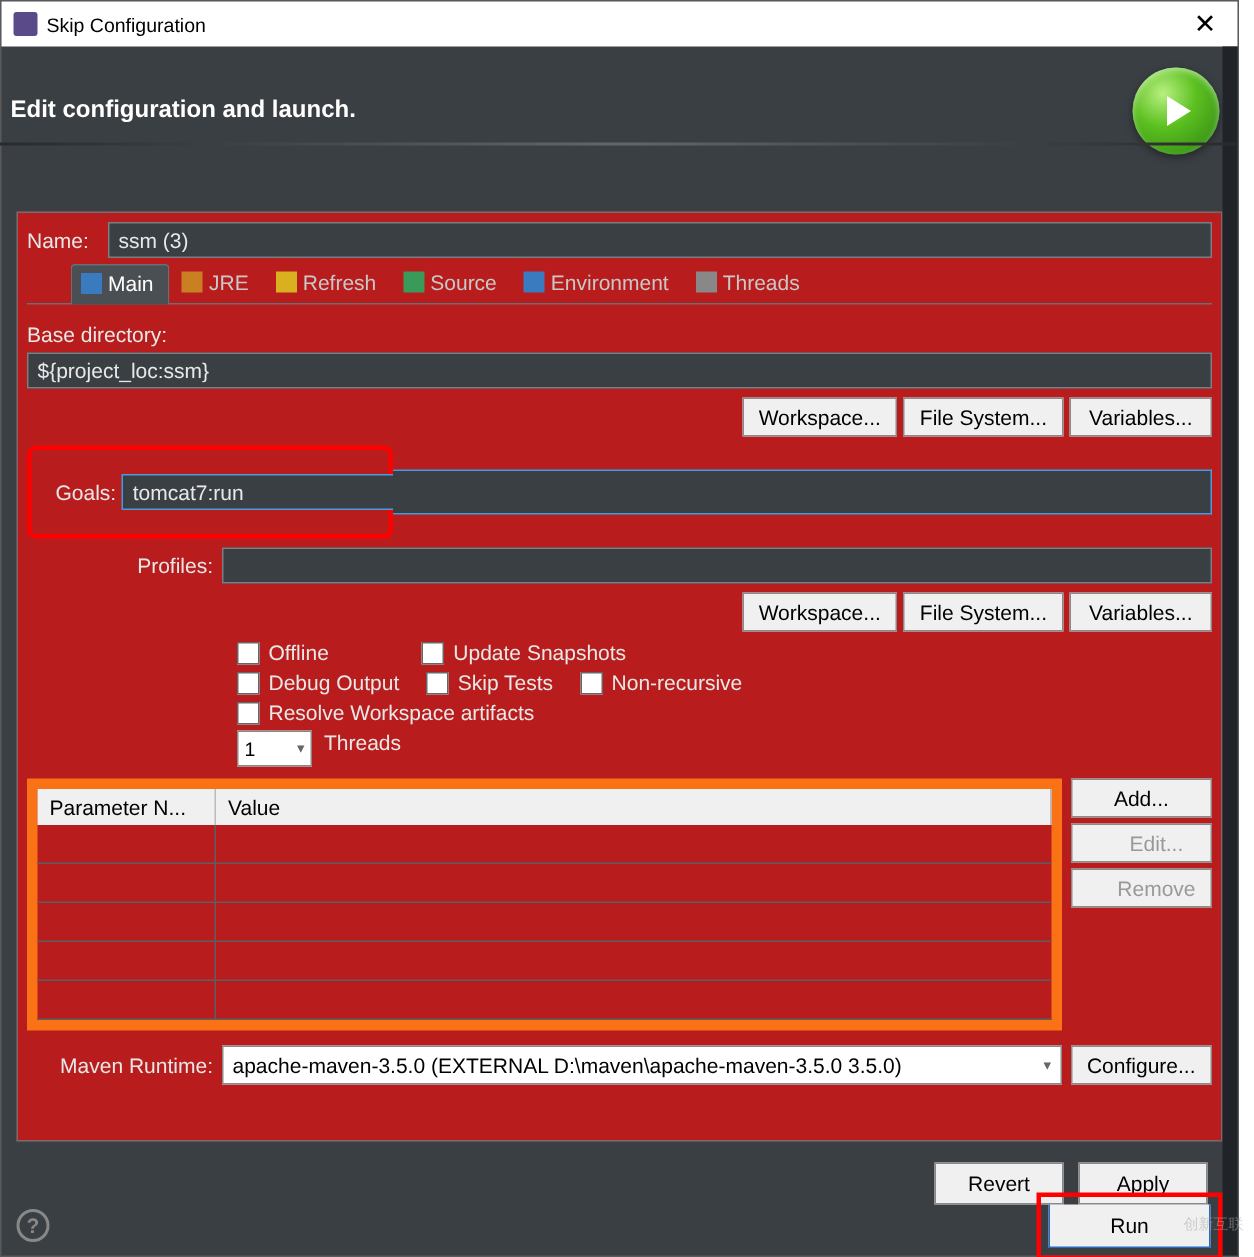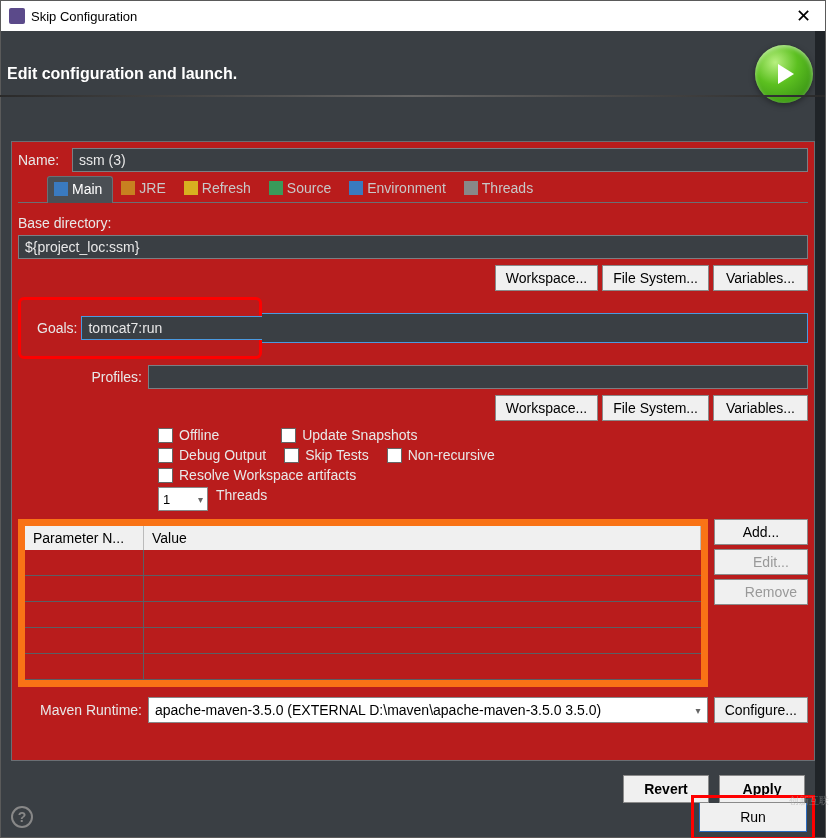--- a/index.html
+++ b/index.html
@@ -45,27 +45,27 @@
 .table-wrap { display:flex; margin-top:8px; }
 .table { flex:1; border:7px solid #f97316; }
 .table-header { display:flex; background:#f0f0f0; }
 .th { padding:4px 8px; font-size:14px; color:#000; border-right:1px solid #bbb; }
 .table-body { height: 130px; }
 .tr { height: 26px; border-bottom: 1px solid #5a5f64; display:flex; }
 .tr .td1 { width:119px; border-right:1px solid #5a5f64; }
 .side-btns { display:flex; flex-direction:column; gap:4px; margin-left:6px; }
 .select { flex:1; height:26px; background:#fff; border:1px solid #888; color:#000; font-size:14px; padding:0 6px; display:flex; align-items:center; }
 .select::after { content:"▾"; margin-left:auto; color:#666; font-size:10px; }
-.footer-btns { display:flex; justify-content:flex-end; gap:10px; padding: 14px 10px 0 10px; font-weight: bold; }
+.footer-btns { display:flex; justify-content:flex-end; gap:10px; padding: 14px 10px 0 10px; }
 .footer-btns .btn { min-width: 86px; padding: 5px 10px; }
 .bottom-bar { position:absolute; bottom:0; left:0; right:0; height: 40px; padding: 0 10px; display:flex; align-items:center; }
 .help-icon { width:22px; height:22px; border:2px solid #888; border-radius:50%; color:#888; display:flex; align-items:center; justify-content:center; font-size:14px; font-weight:bold; }
 .run-highlight { margin-left:auto; border:3px solid #ff0000; border-radius:0; padding: 5px; }
 .run-highlight .btn { min-width: 108px; padding: 6px 10px; border:1px solid #2a6abf; border-top:none; }
-.watermark { position:absolute; right:-4px; bottom:29px; opacity:0.5; font-size:10px; color:#aaa; text-align:center; pointer-events:none; }
+.watermark { position:absolute; right:-4px; bottom:14px; opacity:0.5; font-size:10px; color:#aaa; text-align:center; pointer-events:none; }
 .side-strip { position:absolute; right:0; top:30px; bottom:0; width:10px; background:#202428; }
 </style>
 </head>
 <body>
 
 <div class="window">
   <div class="side-strip"></div>
 
   <div class="titlebar">
     <div class="icon"></div>

